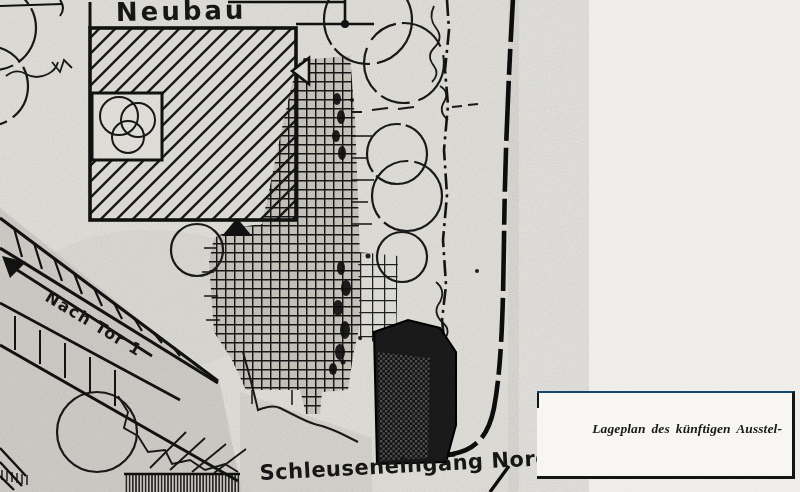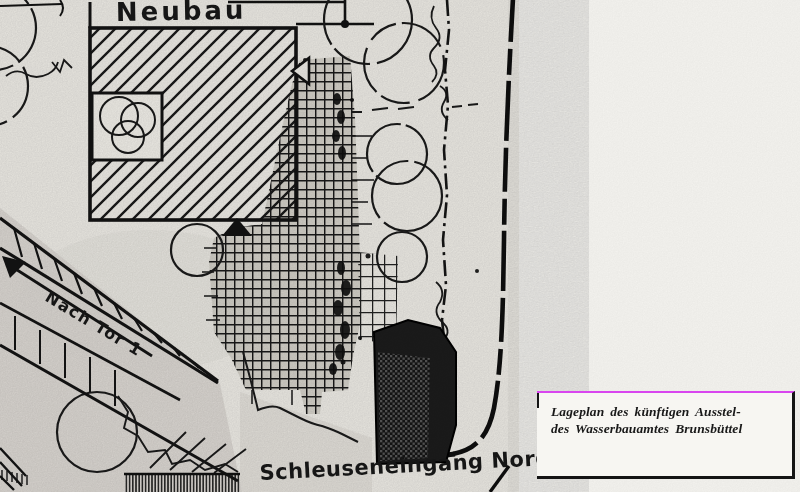--- a/index.html
+++ b/index.html
@@ -1,33 +1,34 @@
 <!DOCTYPE html>
 <html><head>
 <meta charset="utf-8">
 <style>
   html,body{margin:0;padding:0;background:#888;}
   .stage{
     position:relative;width:800px;height:492px;overflow:hidden;
     background:#f2f1ed;
     font-family:"Liberation Sans",sans-serif;
+    text-align:right;
   }
   .stage svg{position:absolute;left:0;top:0;}
   .hand{
     font-family:"DejaVu Sans",sans-serif;
     font-weight:700;fill:#161616;
   }
   .caption{
     position:absolute;left:537px;top:391px;width:258px;height:88px;
     box-sizing:border-box;
     background:#f7f6f2;
-    border-top:2px solid #d946ef;
+    border-top:2px solid #0c4a6e;
     border-right:3px solid #141414;
     border-bottom:3px solid #141414;
-    padding:11px 10px 0 14px;
+    padding:28px 10px 0 14px;
   }
   .caption::before{
     content:"";position:absolute;left:0;top:0;width:2px;height:15px;background:#141414;
   }
   .cap-line{
     font-family:"Liberation Serif","DejaVu Serif",serif;
     font-style:italic;font-weight:700;
     font-size:13.5px;line-height:16.5px;color:#191919;
     letter-spacing:.1px;word-spacing:2.5px;white-space:nowrap;
   }
@@ -189,16 +190,15 @@
   <rect x="0" y="0" width="535" height="492" filter="url(#grain)" opacity="0.09"></rect>
   <rect x="535" y="0" width="265" height="492" filter="url(#grain)" opacity="0.04"></rect>
 
   <text x="116" y="21" class="hand" font-size="26" letter-spacing="3" transform="rotate(-1 116 21)">Neubau</text>
   <text x="44" y="300" class="hand" font-size="16" letter-spacing="1.5" transform="rotate(31 44 300)">Nach Tor 1</text>
   <text x="260" y="480" class="hand" font-size="21" letter-spacing="0.5" transform="rotate(-3 260 480)">Schleuseneingang Nord</text>
 </svg>
 
 <div class="caption">
   <div class="cap-line">Lageplan des künftigen Ausstel-</div>
-  <div class="cap-line">des Wasserbauamtes Brunsbüttel</div>
 </div>
 
 </div>
 
 </body></html>

